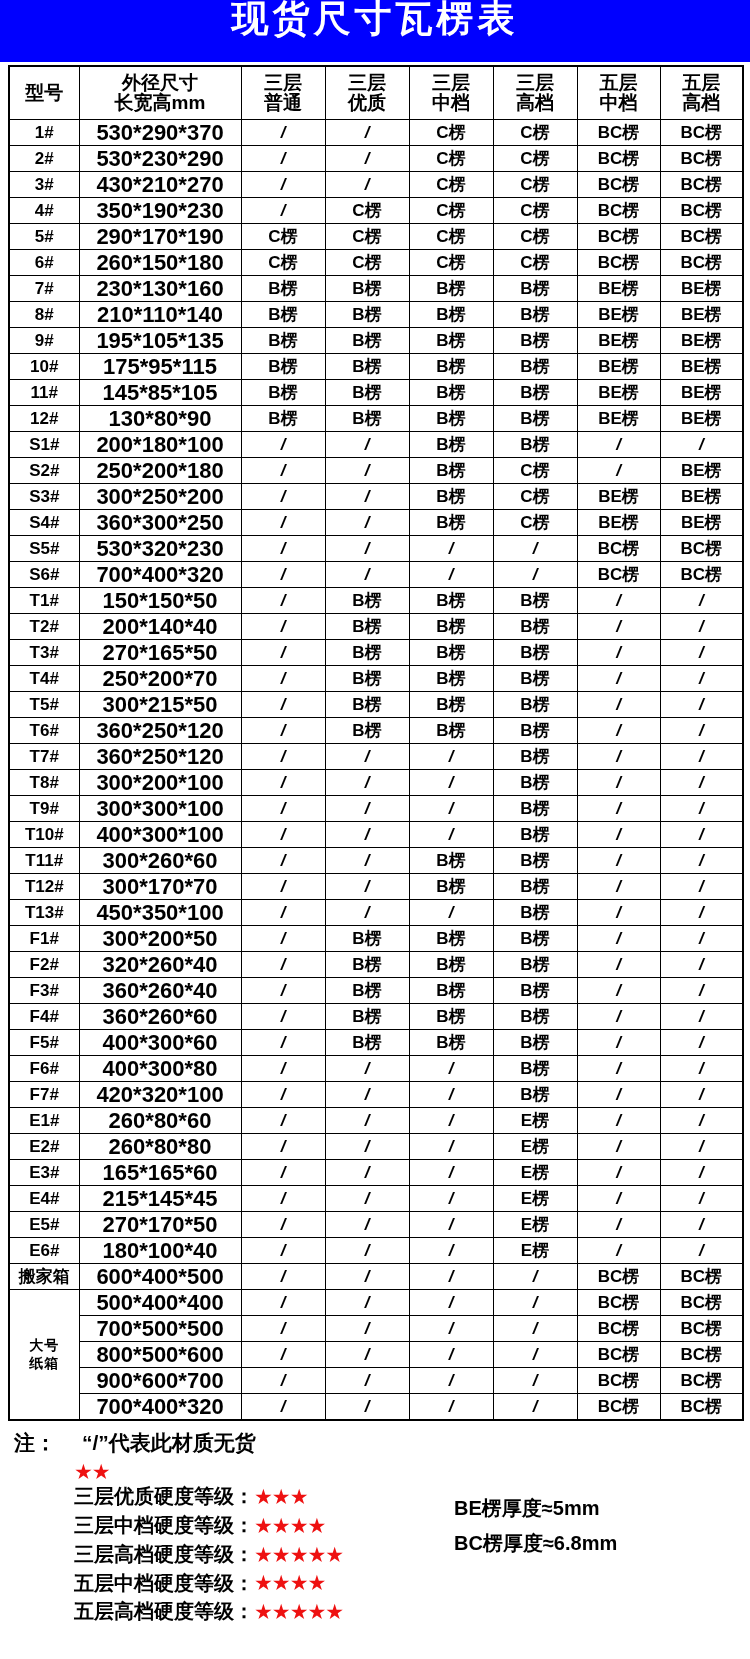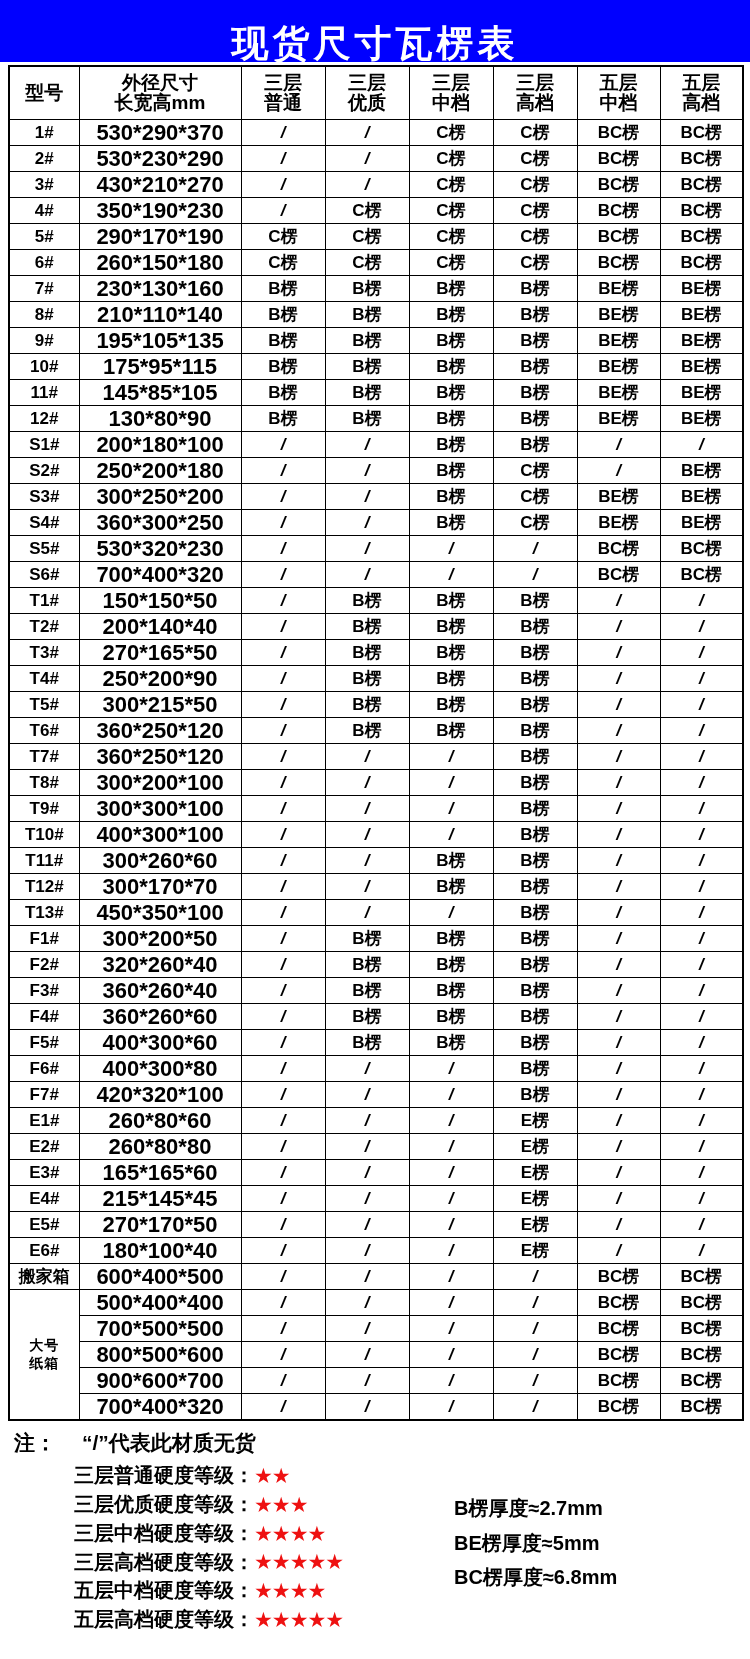--- a/index.html
+++ b/index.html
@@ -15,21 +15,21 @@
     color: #000000;
     overflow: hidden;
   }
 
   
   #banner {
     width: 750px;
     height: 62px;
     background: #0000ff;
     display: flex;
-    align-items: flex-end;
+    align-items: flex-start;
     justify-content: center;
   }
   #banner-title {
     color: #ffffff;
     font-size: 37px;
     font-weight: bold;
     letter-spacing: 4px;
     line-height: 1;
     white-space: nowrap;
   }
@@ -401,21 +401,21 @@
           <td class="size">270*165*50</td>
           <td class="slash">/</td>
           <td class="val">B楞</td>
           <td class="val">B楞</td>
           <td class="val">B楞</td>
           <td class="slash">/</td>
           <td class="slash">/</td>
         </tr>
         <tr>
           <td class="model">T4#</td>
-          <td class="size">250*200*90</td>
+          <td class="size">250*200*70</td>
           <td class="slash">/</td>
           <td class="val">B楞</td>
           <td class="val">B楞</td>
           <td class="val">B楞</td>
           <td class="slash">/</td>
           <td class="slash">/</td>
         </tr>
         <tr>
           <td class="model">T5#</td>
           <td class="size">300*215*50</td>
@@ -700,21 +700,20 @@
 </div>
 
 <div id="notes">
   <div id="note-line">
     <span class="note-label">注：</span><span>“/”代表此材质无货</span>
   </div>
 
   <div id="legend-area">
     <div id="rating-list">
         <div class="rating-row">
-          <span class="r-label">三层普通硬度等级：</span>
           <span class="stars" style="color: rgb(238, 17, 17);">★★</span>
         </div>
         <div class="rating-row">
           <span class="r-label">三层优质硬度等级：</span>
           <span class="stars" style="color: rgb(238, 17, 17);">★★★</span>
         </div>
         <div class="rating-row">
           <span class="r-label">三层中档硬度等级：</span>
           <span class="stars" style="color: rgb(238, 17, 17);">★★★★</span>
         </div>
@@ -725,18 +724,17 @@
         <div class="rating-row">
           <span class="r-label">五层中档硬度等级：</span>
           <span class="stars" style="color: rgb(238, 17, 17);">★★★★</span>
         </div>
         <div class="rating-row">
           <span class="r-label">五层高档硬度等级：</span>
           <span class="stars" style="color: rgb(238, 17, 17);">★★★★★</span>
         </div>
       </div>
     <div id="thickness-list">
-        <div class="thick-row">B楞厚度≈2.7mm</div>
         <div class="thick-row">BE楞厚度≈5mm</div>
         <div class="thick-row">BC楞厚度≈6.8mm</div>
       </div>
   </div>
 </div>
 
 </body></html>

